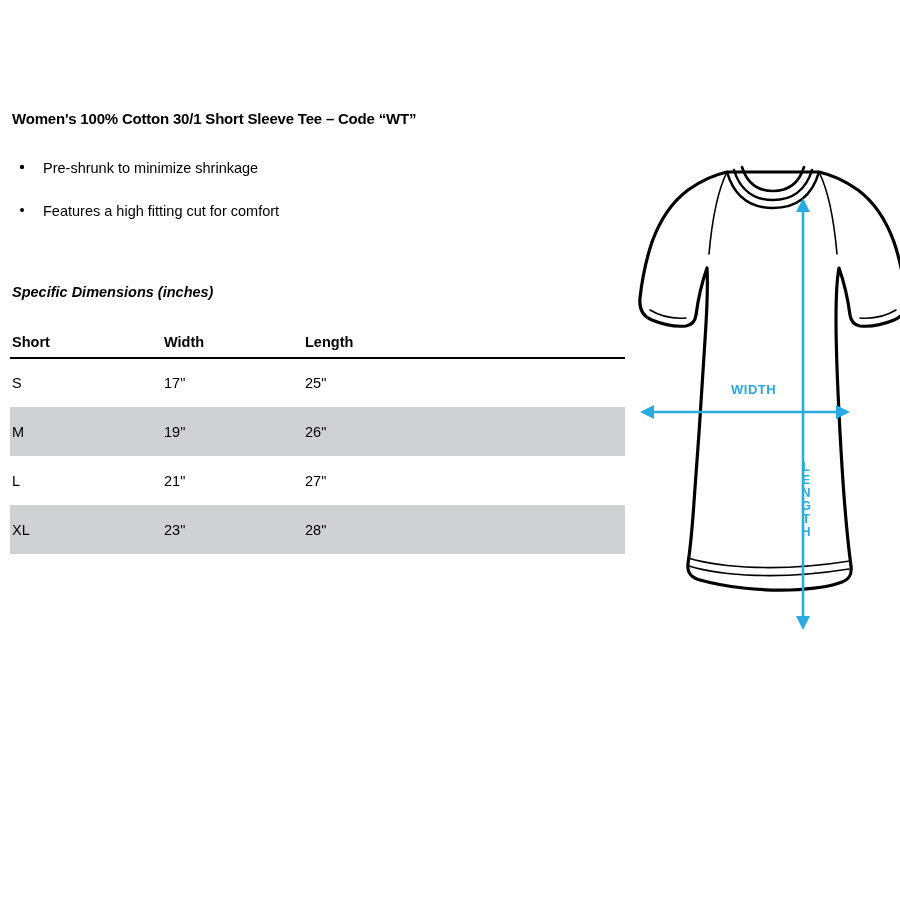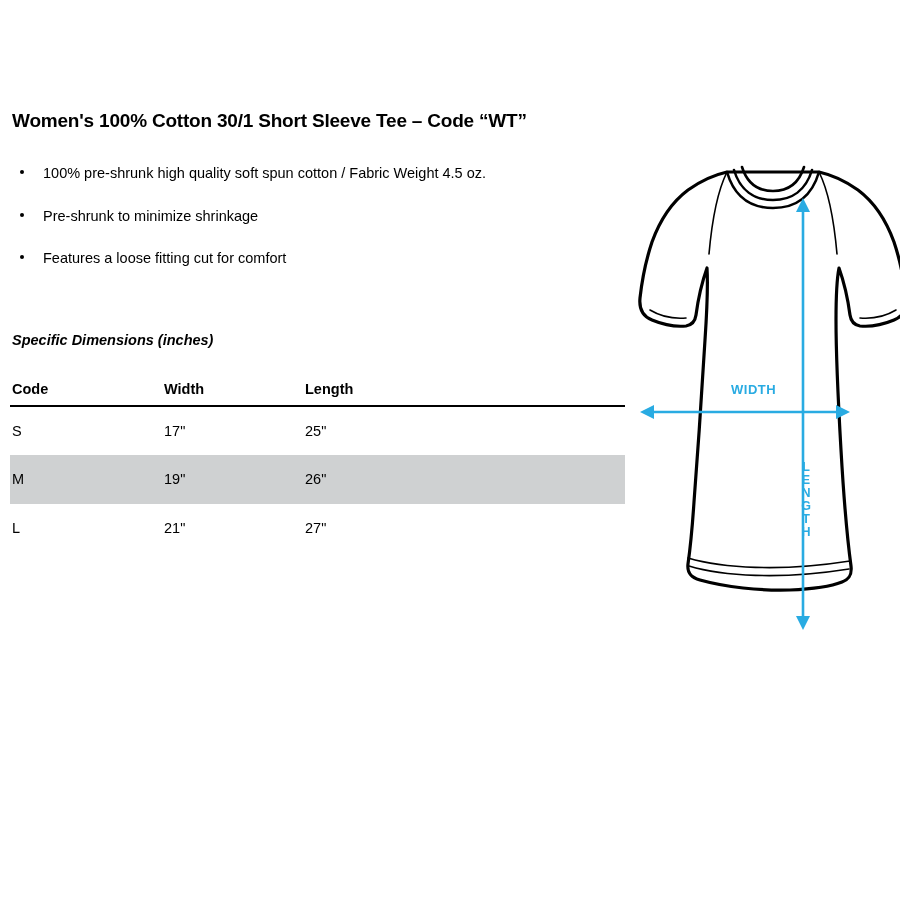--- a/index.html
+++ b/index.html
@@ -21,21 +21,21 @@
   }
 
   
   .left {
     position: absolute;
     left: 10px;
     top: 110px;
     width: 620px;
   }
   .doc-title {
-    font-size: 19px;
+    font-size: 15px;
     font-weight: bold;
     letter-spacing: -0.2px;
     margin: 0 0 34px 2px;
     white-space: nowrap;
   }
   .bullets {
     list-style: none;
     margin: 0 0 0 2px;
     padding: 0;
   }
@@ -137,62 +137,66 @@
 
 <div class="page">
 
   <div class="left">
 
     <h1 class="doc-title">Women's 100% Cotton 30/1 Short Sleeve Tee – Code “WT”</h1>
 
     <ul class="bullets">
       <li>
         <span class="dot"></span>
-        <span>100% pre-shrunk high quality soft spun cotton / Fabric Weight 4.5 oz.</span>
       </li>
       <li>
         <span class="dot"></span>
         <span>Pre-shrunk to minimize shrinkage</span>
       </li>
       <li>
         <span class="dot"></span>
-        <span>Features a loose fitting cut for comfort</span>
+        <span>Features a high fitting cut for comfort</span>
       </li>
     </ul>
 
     <div class="dims-heading">Specific Dimensions (inches)</div>
 
     <table class="sizes">
       <colgroup>
         <col class="c1">
           <col class="c2">
           <col class="c3">
       </colgroup>
       <thead>
         <tr>
-          <th>Code</th>
+          <th>Short</th>
           <th class="col2">Width</th>
           <th class="col3">Length</th>
         </tr>
       </thead>
       <tbody>
         <tr>
           <td>S</td>
           <td class="col2">17"</td>
           <td class="col3">25"</td>
         </tr>
         <tr class="shaded">
           <td>M</td>
           <td class="col2">19"</td>
           <td class="col3">26"</td>
         </tr>
         <tr>
           <td>L</td>
           <td class="col2">21"</td>
           <td class="col3">27"</td>
+        </tr>
+        <tr class="shaded">
+          <td>XL</td>
+          <td class="col2">23"</td>
+          <td class="col3">28"</td>
         </tr>
       </tbody>
     </table>
   </div>
 
   <div class="illus">
     <svg width="270" height="500" viewBox="0 0 270 500">
 
       <g fill="#ffffff" stroke="#000000" stroke-width="3.2" stroke-linejoin="round" stroke-linecap="round">
         <path d="

